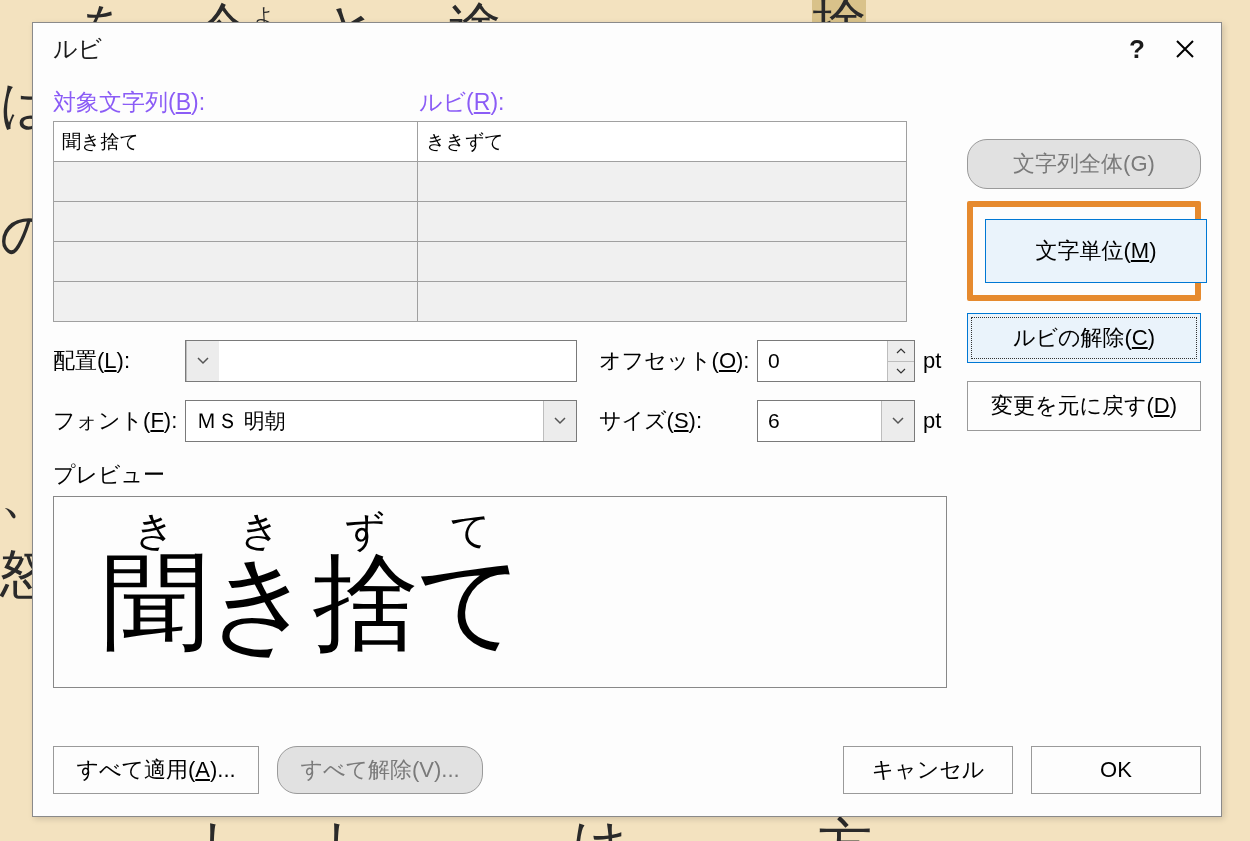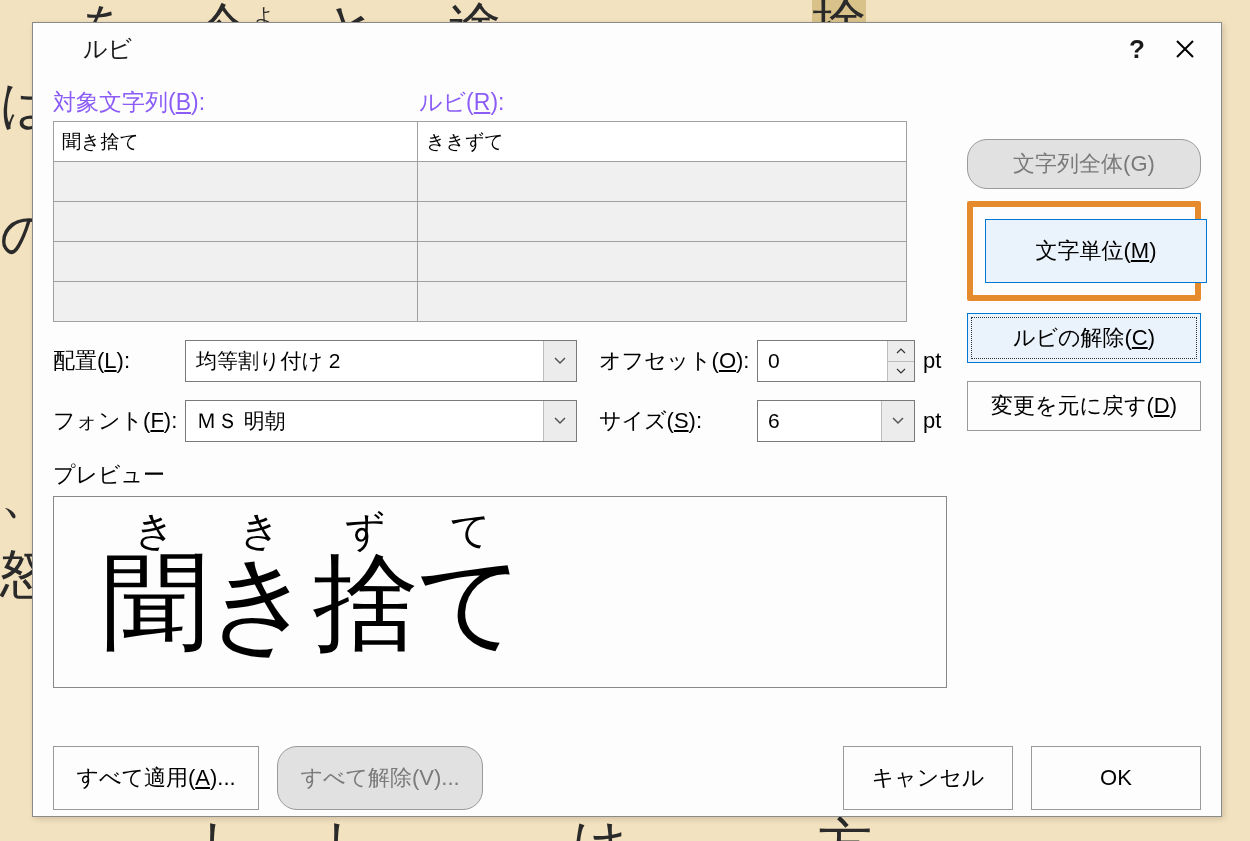--- a/index.html
+++ b/index.html
@@ -1,21 +1,21 @@
 <!DOCTYPE html>
 <html><head>
 <meta charset="utf-8">
 <style>
 html,body{margin:0;padding:0;height:100%;width:1250px;font-family:"Meiryo","MS UI Gothic","Hiragino Kaku Gothic ProN",sans-serif;}
 body{background:#f3e2bf;position:relative;overflow:hidden;}
 
 .bg{position:absolute;top:0;left:0;right:0;bottom:0;color:#2a2a2a;pointer-events:none;}
 .bg span{position:absolute;font-family:"MS Mincho","Hiragino Mincho ProN",serif;}
 .dialog{position:absolute;left:32px;top:22px;width:1190px;height:795px;background:#fdfdfd;border:1px solid #8a8a8a;box-shadow:2px 2px 6px rgba(0,0,0,.15);box-sizing:border-box;}
-.titlebar{height:52px;display:flex;align-items:center;padding:0 12px 0 20px;margin-left:30px;}
+.titlebar{height:52px;display:flex;align-items:center;padding:0 12px 0 20px;}
 .titlebar .title{font-size:24px;color:#1a1a1a;flex:1;}
 .title-btn{width:48px;height:40px;display:flex;align-items:center;justify-content:center;font-size:26px;color:#1a1a1a;background:transparent;border:none;cursor:pointer;}
 .body{padding:10px 20px 16px 20px;}
 .row{display:flex;align-items:center;}
 .lbl{font-size:23px;color:#8b5cf6;}
 .mn{text-decoration:underline;}
 .tbl-labels{position:relative;height:36px;}
 .tbl-labels .lbl{position:absolute;top:2px;}
 .tbl{display:flex;flex-direction:column;border:1px solid #a0a0a0;}
 .tbl .trow{display:flex;height:39px;}
@@ -45,21 +45,21 @@
 .spin .spn div+div{border-top:1px solid #bdbdbd;}
 .unit{margin-left:8px;font-size:22px;}
 svg{display:block;}
 .preview-lbl{font-size:22px;margin-top:4px;}
 .preview{margin-top:6px;border:1px solid #888;height:192px;padding:14px 48px;box-sizing:border-box;font-family:"MS Mincho","Hiragino Mincho ProN",serif;color:#000;display:flex;align-items:flex-start;}
 .preview .ruby-block{display:inline-block;}
 .preview .ruby-line{display:flex;justify-content:space-around;font-size:40px;letter-spacing:0;line-height:1;}
 .preview .base-line{font-size:106px;line-height:1;letter-spacing:-2px;}
 .footer{position:absolute;left:20px;right:20px;bottom:18px;height:52px;display:flex;gap:18px;}
 .footer .spacer{flex:1;}
-.footer .btn{width:188px;height:64px;}
+.footer .btn{width:188px;height:48px;}
 .footer .btn.wide{width:206px;}
 </style>
 </head>
 <body>
 
 <div class="bg">
   <span style="left:78px;top:-8px;font-size:54px;">を</span>
   <span style="left:196px;top:-8px;font-size:54px;">今</span>
   <span style="left:254px;top:2px;font-size:20px;">よ</span>
   <span style="left:322px;top:-8px;font-size:54px;">と</span>
@@ -141,21 +141,20 @@
           </div>
       </div>
     </div>
 
     <div class="form">
       <div class="row">
         <div class="form-lbl">
           <span>配置(</span><span class="mn">L</span><span>):</span>
         </div>
         <div class="select" style="width:390px;">
-          <div class="val">均等割り付け 2</div>
           <div class="dd">
               <svg width="12" height="8" viewBox="0 0 12 8">
                 <path d="M1 1 L6 6 L11 1" stroke="#555" stroke-width="1.5" fill="none"></path>
               </svg>
             </div>
         </div>
         <div style="width:22px;"></div>
         <div class="form-lbl" style="width:158px;">
           <span>オフセット(</span><span class="mn">O</span><span>):</span>
         </div>

